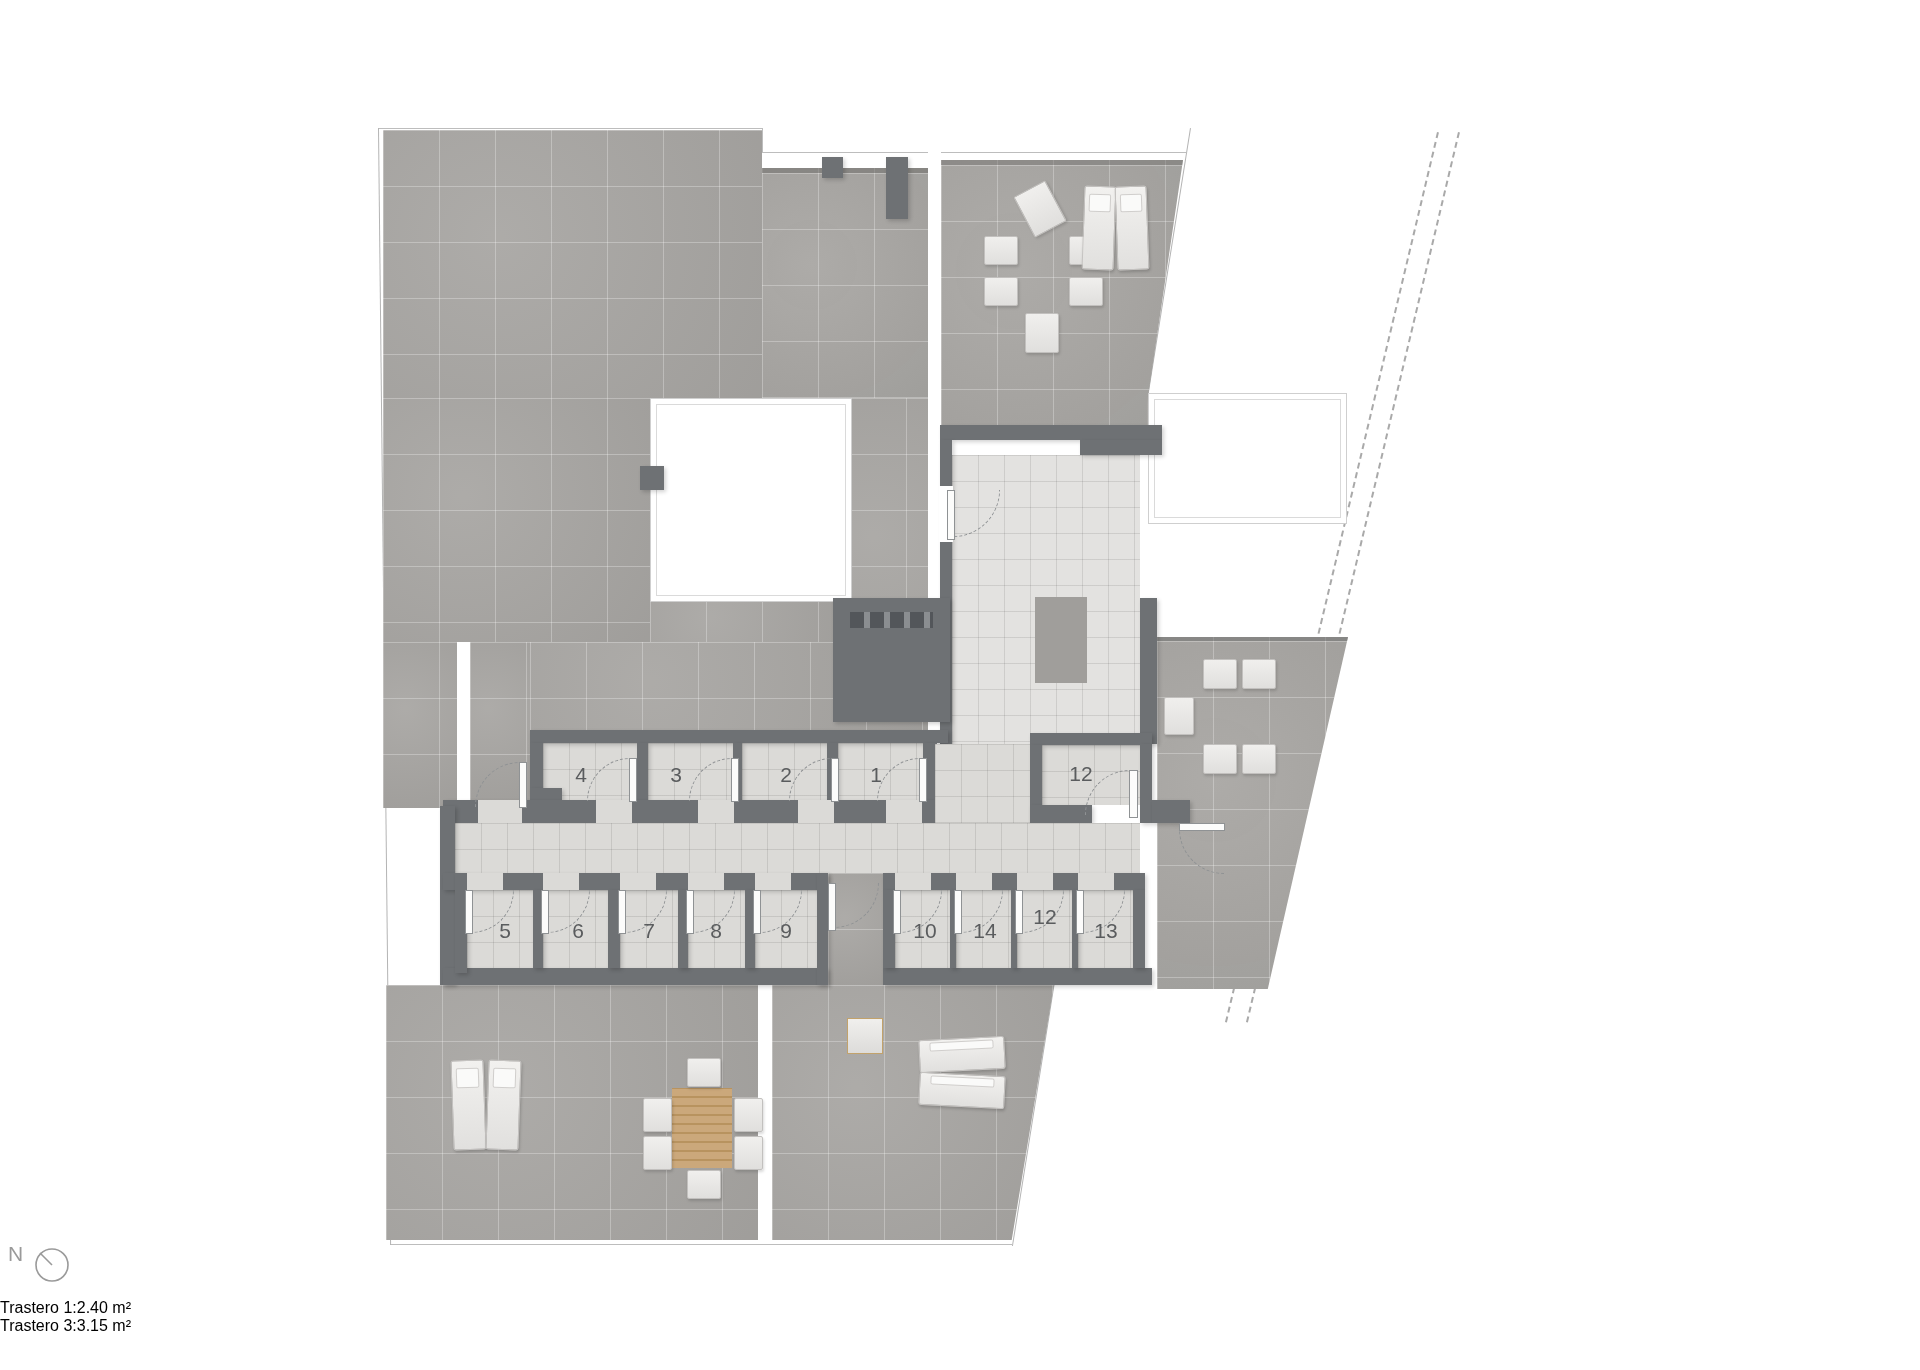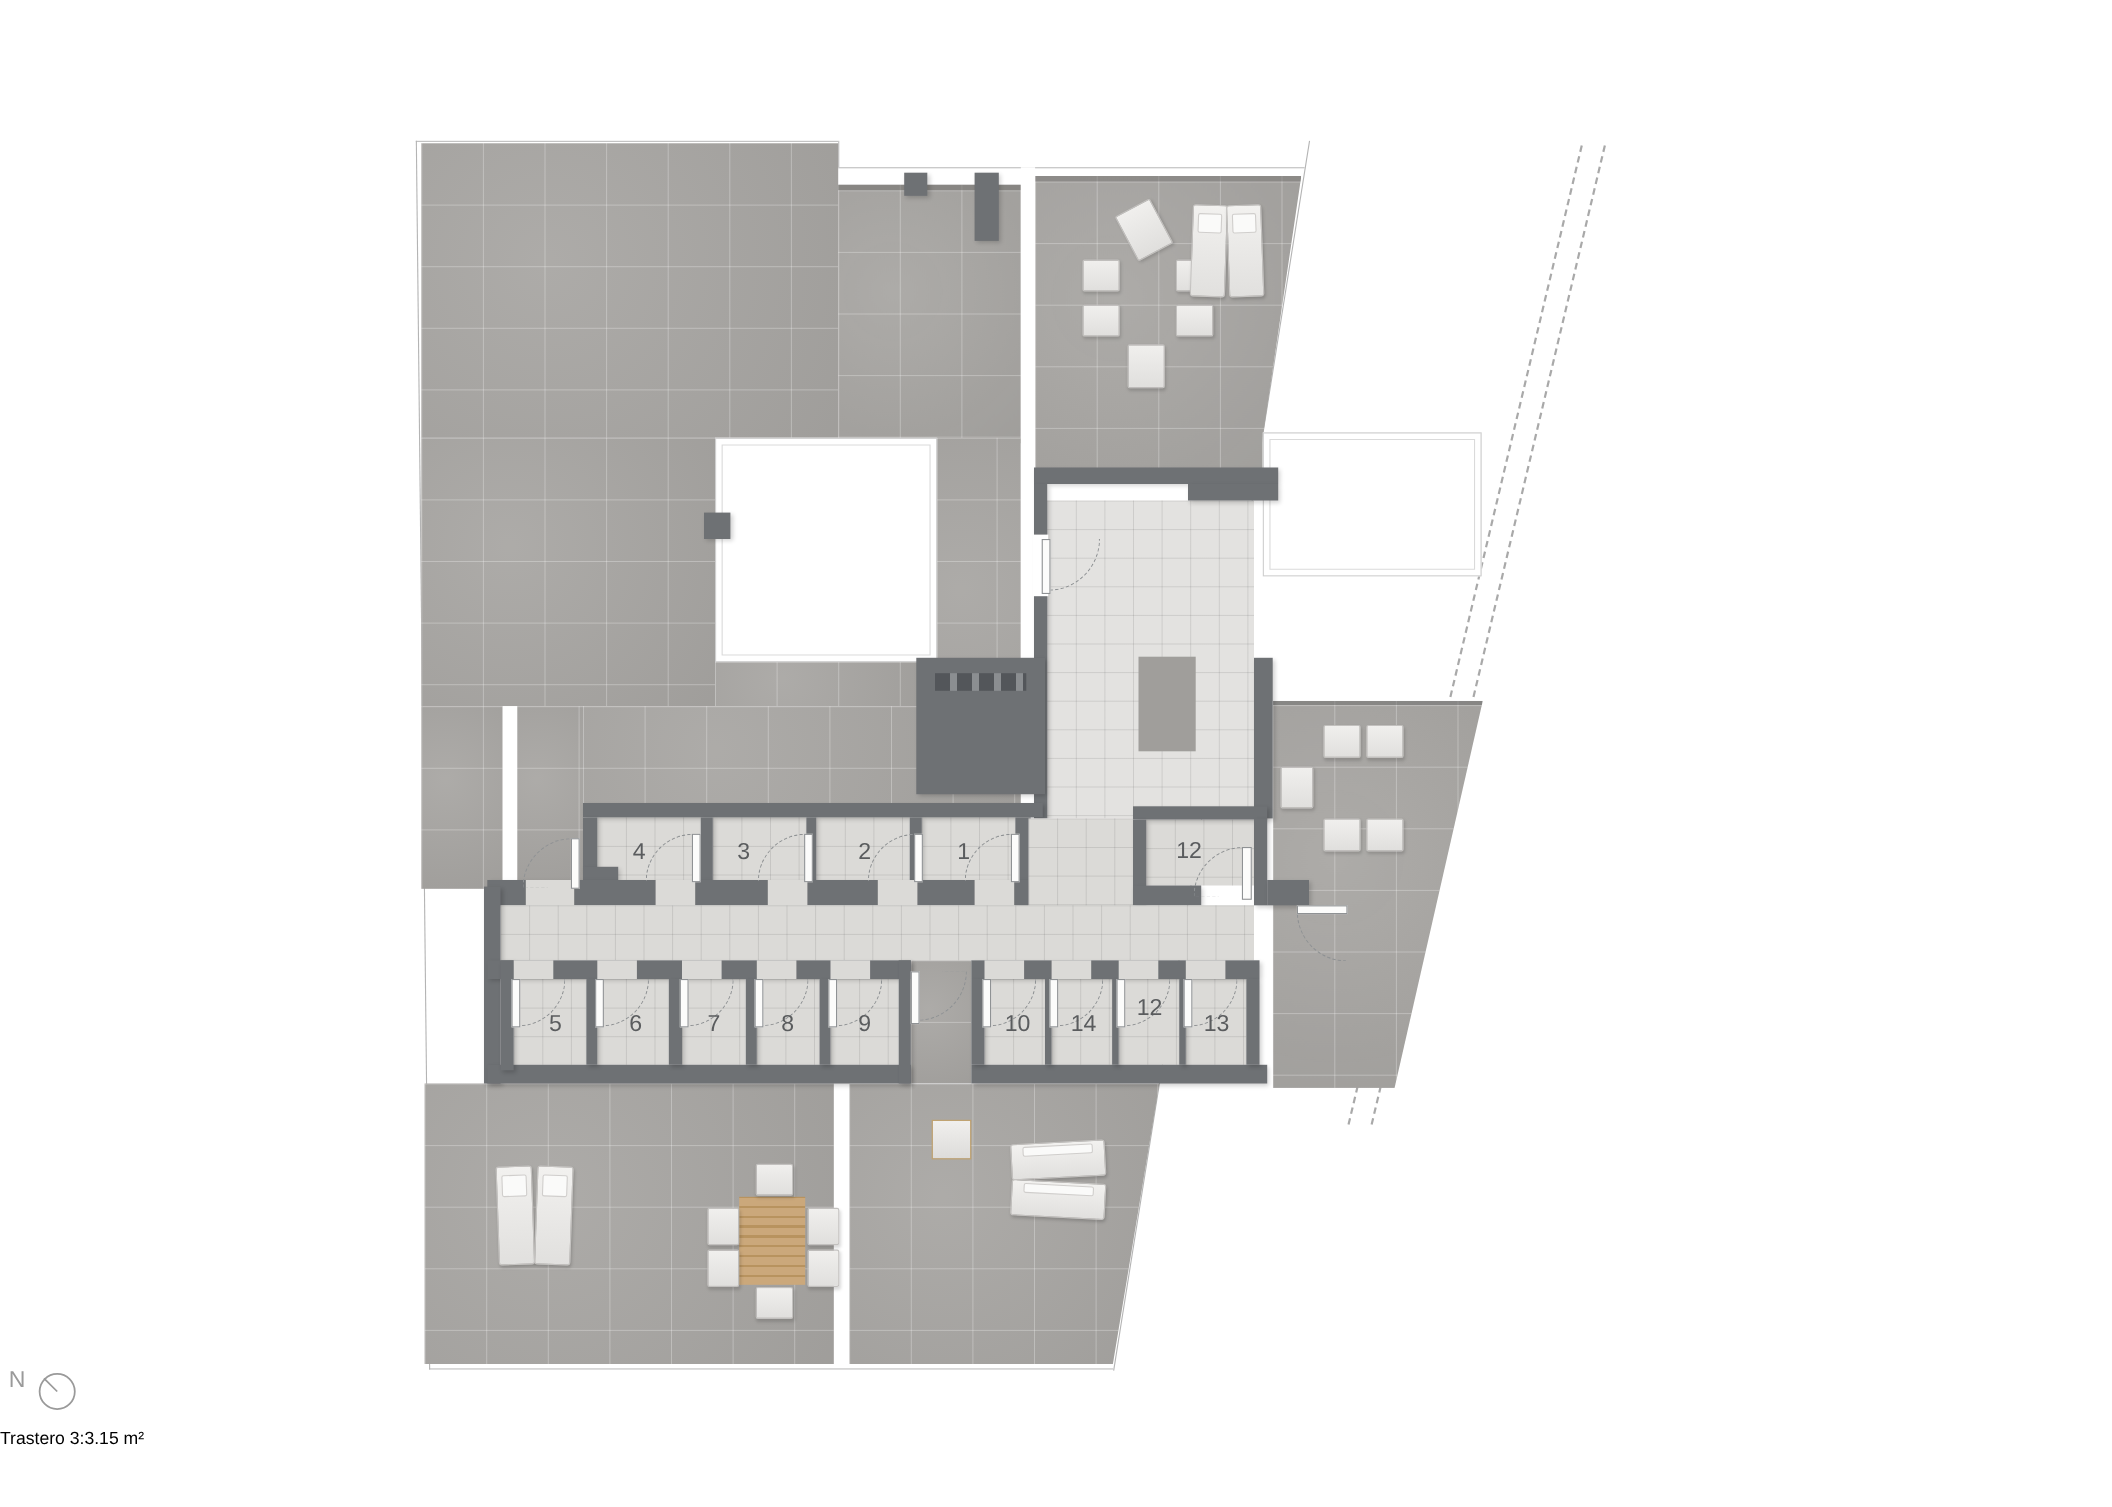--- a/index.html
+++ b/index.html
@@ -284,20 +284,21 @@
 
   
   <svg style="left:1748px;top:256px;" width="84" height="70" viewBox="0 0 84 70">
     <text x="8" y="36" font-size="21" fill="#9a9a9a" font-family="Liberation Sans, sans-serif">N</text>
     <circle cx="52" cy="40" r="16" fill="none" stroke="#9a9a9a" stroke-width="1.6"></circle>
     <line x1="52" y1="40" x2="40" y2="28" stroke="#9a9a9a" stroke-width="1.6"></line>
   </svg>
 
   
   <div class="legend">
+    <div class="lrow"><span class="ll">Trastero 1:</span><span class="lv">2.40 m²</span></div>
     <div class="lrow"><span class="ll">Trastero 3:</span><span class="lv">3.15 m²</span></div>
 
   </div>
 
   
   
 
   
   
 

